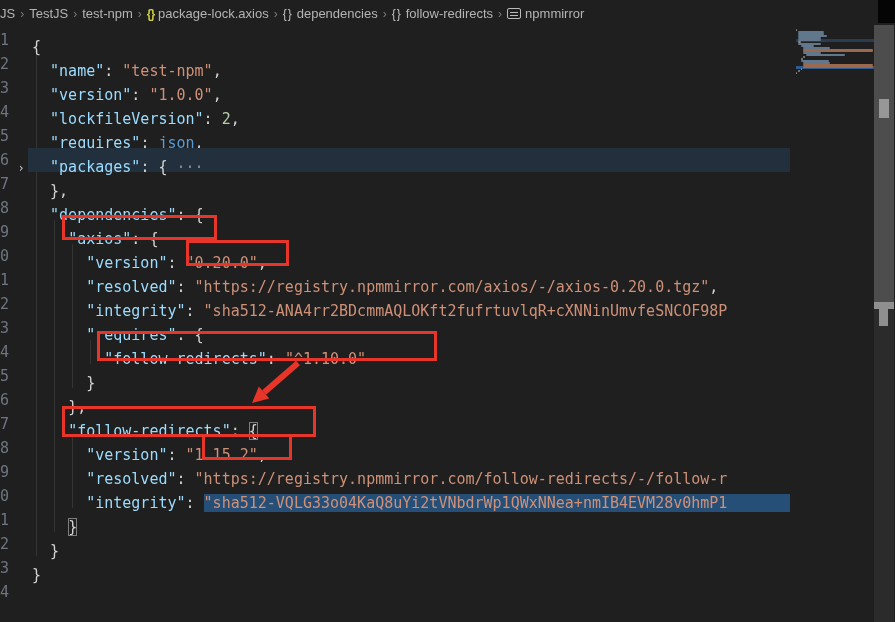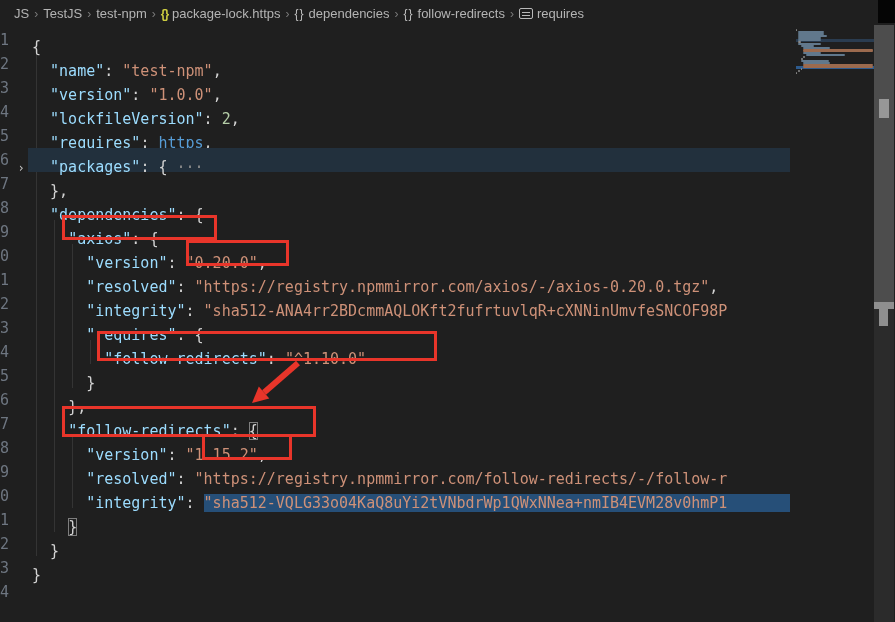--- a/index.html
+++ b/index.html
@@ -7,21 +7,21 @@
   body {
     background:#1f1f1f;
     font-family:"Liberation Sans", sans-serif;
     position:relative;
   }
 
   
   #breadcrumb {
     position:absolute; top:0; left:0; width:895px; height:27px;
     display:flex; align-items:center;
-    padding-left:14px;
+    padding-left:0;
     background:#1f1f1f;
     font-size:13px; color:#b4b4b4;
     white-space:nowrap; overflow:hidden;
   }
   .crumb { display:inline-flex; align-items:center; gap:4px; cursor:pointer; }
   .crumb-sep { color:#7a7a7a; font-size:12px; margin:0 5px; }
   .ico-json { color:#cbcb41; font-weight:bold; font-size:12px; letter-spacing:-1px; }
   .ico-obj  { color:#c0c0c0; font-size:12px; letter-spacing:1px; }
   .ico-str  {
     display:inline-block; width:14px; height:11px;
@@ -88,52 +88,52 @@
     <span class="crumb">
       <span>TestJS</span>
     </span>
     <span class="crumb-sep">›</span>
     <span class="crumb">
       <span>test-npm</span>
     </span>
     <span class="crumb-sep">›</span>
     <span class="crumb">
       <span class="ico-json">{}</span>
-      <span>package-lock.https</span>
+      <span>package-lock.axios</span>
     </span>
     <span class="crumb-sep">›</span>
     <span class="crumb">
       <span class="ico-obj">{}</span>
       <span>dependencies</span>
     </span>
     <span class="crumb-sep">›</span>
     <span class="crumb">
       <span class="ico-obj">{}</span>
       <span>follow-redirects</span>
     </span>
     <span class="crumb-sep">›</span>
     <span class="crumb">
       <span class="ico-str"></span>
-      <span>requires</span>
+      <span>npmmirror</span>
     </span>
   </div>
 
 <div id="editor">
 
   <div class="guide" style="left:36px; top:24px;  height:504px;"></div>
   <div class="guide" style="left:54px; top:192px; height:312px;"></div>
   <div class="guide" style="left:72px; top:216px; height:144px;"></div>
   <div class="guide" style="left:72px; top:408px; height:72px;"></div>
   <div class="guide" style="left:90px; top:312px; height:24px;"></div>
   <div id="code-lines">
       <div class="row"><span class="ln">1</span><span class="gut"></span><span><span class="tok-p">{</span></span></div>
       <div class="row"><span class="ln">2</span><span class="gut"></span><span>  <span class="tok-k">"name"</span><span class="tok-p">: </span><span class="tok-s">"test-npm"</span><span class="tok-p">,</span></span></div>
       <div class="row"><span class="ln">3</span><span class="gut"></span><span>  <span class="tok-k">"version"</span><span class="tok-p">: </span><span class="tok-s">"1.0.0"</span><span class="tok-p">,</span></span></div>
       <div class="row"><span class="ln">4</span><span class="gut"></span><span>  <span class="tok-k">"lockfileVersion"</span><span class="tok-p">: </span><span class="tok-n">2</span><span class="tok-p">,</span></span></div>
-      <div class="row"><span class="ln">5</span><span class="gut"></span><span>  <span class="tok-k">"requires"</span><span class="tok-p">: </span><span class="tok-b">https</span><span class="tok-p">,</span></span></div>
+      <div class="row"><span class="ln">5</span><span class="gut"></span><span>  <span class="tok-k">"requires"</span><span class="tok-p">: </span><span class="tok-b">json</span><span class="tok-p">,</span></span></div>
       <div class="row hl"><span class="ln">6</span><span class="gut">›</span><span>  <span class="tok-k">"packages"</span><span class="tok-p">: </span><span class="tok-p">{</span><span class="tok-f"> ···</span></span></div>
       <div class="row"><span class="ln">7</span><span class="gut"></span><span>  <span class="tok-p">},</span></span></div>
       <div class="row"><span class="ln">8</span><span class="gut"></span><span>  <span class="tok-k">"dependencies"</span><span class="tok-p">: </span><span class="tok-p">{</span></span></div>
       <div class="row"><span class="ln">9</span><span class="gut"></span><span>    <span class="tok-k">"axios"</span><span class="tok-p">: </span><span class="tok-p">{</span></span></div>
       <div class="row"><span class="ln">0</span><span class="gut"></span><span>      <span class="tok-k">"version"</span><span class="tok-p">: </span><span class="tok-s">"0.20.0"</span><span class="tok-p">,</span></span></div>
       <div class="row"><span class="ln">1</span><span class="gut"></span><span>      <span class="tok-k">"resolved"</span><span class="tok-p">: </span><span class="tok-s">"</span><span class="tok-s tok-u">https://registry.npmmirror.com/axios/-/axios-0.20.0.tgz</span><span class="tok-s">"</span><span class="tok-p">,</span></span></div>
       <div class="row"><span class="ln">2</span><span class="gut"></span><span>      <span class="tok-k">"integrity"</span><span class="tok-p">: </span><span class="tok-s">"sha512-ANA4rr2BDcmmAQLOKft2fufrtuvlqR+cXNNinUmvfeSNCOF98P</span></span></div>
       <div class="row"><span class="ln">3</span><span class="gut"></span><span>      <span class="tok-k">"requires"</span><span class="tok-p">: </span><span class="tok-p">{</span></span></div>
       <div class="row"><span class="ln">4</span><span class="gut"></span><span>        <span class="tok-k">"follow-redirects"</span><span class="tok-p">: </span><span class="tok-s">"^1.10.0"</span></span></div>
       <div class="row"><span class="ln">5</span><span class="gut"></span><span>      <span class="tok-p">}</span></span></div>

